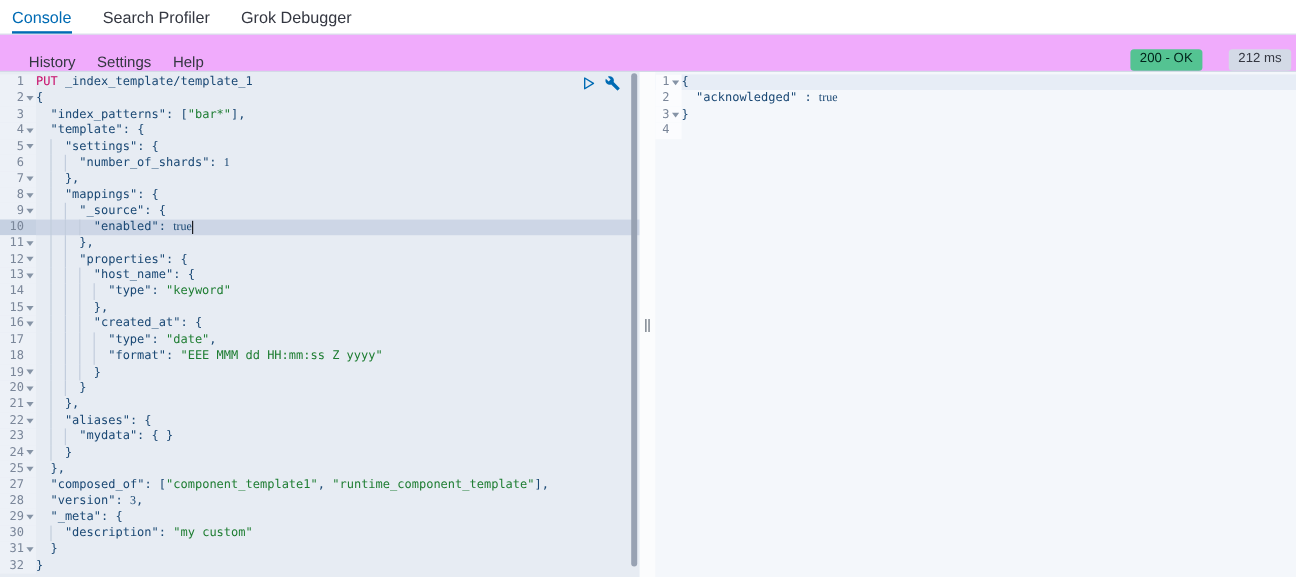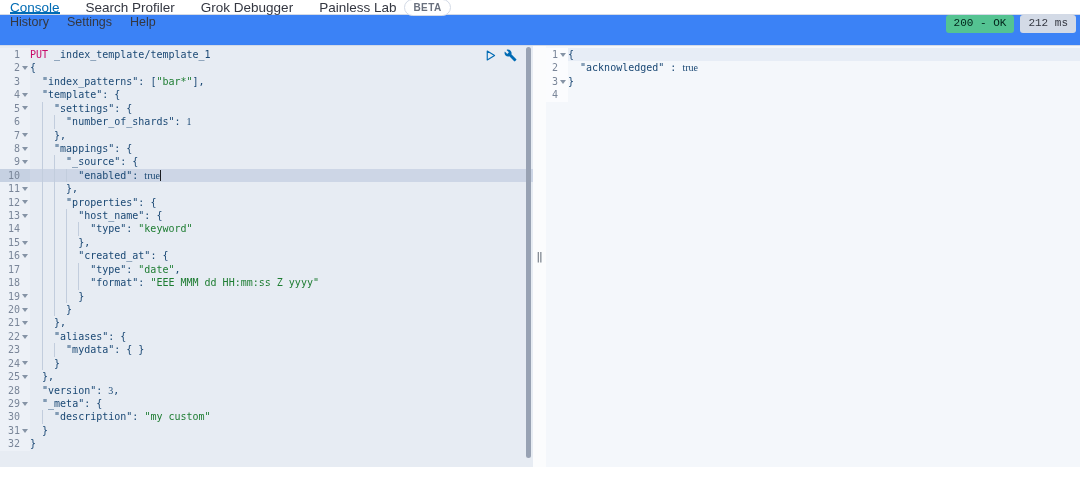--- a/index.html
+++ b/index.html
@@ -1,33 +1,33 @@
 <!DOCTYPE html>
 <html><head>
 <meta charset="utf-8">
 <style>
   * { margin:0; padding:0; box-sizing:border-box; }
   html,body { width:1080px; height:481px; overflow:hidden; background:#fff;
               font-family:"Liberation Sans", sans-serif; color:#343741; }
 
   
-  .tabbar { height:15px; display:flex; align-items:stretch; padding-left:10px;
+  .tabbar { height:29px; display:flex; align-items:stretch; padding-left:10px;
             border-bottom:1px solid #d3dae6; background:#fff; }
   .tab { display:flex; align-items:center; margin-right:26px; font-size:13.5px;
          color:#343741; cursor:pointer; border-bottom:2px solid transparent; padding-top:2px; }
   .tab.active { color:#006bb4; border-bottom-color:#006bb4; }
   .beta-pill { margin-left:8px; border:1px solid #d3dae6; border-radius:12px;
                font-size:10px; font-weight:bold; letter-spacing:.4px; color:#69707d;
                padding:2px 8px; line-height:11px; background:#fff; }
 
   
-  .menubar { height:31px; display:flex; align-items:flex-start; padding:0 4px 0 10px;
-             border-bottom:1px solid #d3dae6; background:#3b82f6; }
+  .menubar { height:31px; display:flex; align-items:flex-end; padding:0 4px 0 24px;
+             border-bottom:1px solid #d3dae6; background:#f0abfc; }
   .menu-item { font-size:12.5px; color:#343741; margin-right:18px; cursor:pointer; }
-  .badges { margin-left:auto; display:flex; gap:6px;font-family:Liberation Mono, monospace; }
+  .badges { margin-left:auto; display:flex; gap:22px; }
   .badge { font-size:11px; line-height:17px; height:18px; padding:0 8px; border-radius:3px; }
   .badge.ok { background:#54c392; color:#00231a; }
   .badge.time { background:#d3dae6; color:#343741; }
 
   
   .main { display:flex; height:421px; width:1080px; }
   .pane { position:relative; overflow:hidden; }
   .editor-pane { width:533px; background:#e7ecf3; }
   .resizer { width:13px; background:#fbfcfd; display:flex; align-items:center;
              justify-content:center; cursor:col-resize; }
@@ -75,24 +75,20 @@
 <div class="tabbar">
   <div class="tab active">
     <span>Console</span>
   </div>
   <div class="tab">
     <span>Search Profiler</span>
   </div>
   <div class="tab">
     <span>Grok Debugger</span>
   </div>
-  <div class="tab">
-    <span>Painless Lab</span>
-    <span class="beta-pill">BETA</span>
-  </div>
 </div>
 
 <div class="menubar">
   <span class="menu-item">History</span>
   <span class="menu-item">Settings</span>
   <span class="menu-item">Help</span>
   <div class="badges">
     <span class="badge ok">200 - OK</span>
     <span class="badge time">212 ms</span>
   </div>
@@ -120,20 +116,21 @@
         <div class="cl"><span class="gut"><span class="ln">16</span><span class="fwslot"><span class="fw"></span></span></span><span class="code"><span class="sp"></span><span class="ig"></span><span class="ig"></span><span class="ig"></span><span class="tk-k">"created_at"</span><span class="tk-p">: {</span></span></div>
         <div class="cl"><span class="gut"><span class="ln">17</span><span class="fwslot"></span></span><span class="code"><span class="sp"></span><span class="ig"></span><span class="ig"></span><span class="ig"></span><span class="ig"></span><span class="tk-k">"type"</span><span class="tk-p">: </span><span class="tk-s">"date"</span><span class="tk-p">,</span></span></div>
         <div class="cl"><span class="gut"><span class="ln">18</span><span class="fwslot"></span></span><span class="code"><span class="sp"></span><span class="ig"></span><span class="ig"></span><span class="ig"></span><span class="ig"></span><span class="tk-k">"format"</span><span class="tk-p">: </span><span class="tk-s">"EEE MMM dd HH:mm:ss Z yyyy"</span></span></div>
         <div class="cl"><span class="gut"><span class="ln">19</span><span class="fwslot"><span class="fw"></span></span></span><span class="code"><span class="sp"></span><span class="ig"></span><span class="ig"></span><span class="ig"></span><span class="tk-p">}</span></span></div>
         <div class="cl"><span class="gut"><span class="ln">20</span><span class="fwslot"><span class="fw"></span></span></span><span class="code"><span class="sp"></span><span class="ig"></span><span class="ig"></span><span class="tk-p">}</span></span></div>
         <div class="cl"><span class="gut"><span class="ln">21</span><span class="fwslot"><span class="fw"></span></span></span><span class="code"><span class="sp"></span><span class="ig"></span><span class="tk-p">},</span></span></div>
         <div class="cl"><span class="gut"><span class="ln">22</span><span class="fwslot"><span class="fw"></span></span></span><span class="code"><span class="sp"></span><span class="ig"></span><span class="tk-k">"aliases"</span><span class="tk-p">: {</span></span></div>
         <div class="cl"><span class="gut"><span class="ln">23</span><span class="fwslot"></span></span><span class="code"><span class="sp"></span><span class="ig"></span><span class="ig"></span><span class="tk-k">"mydata"</span><span class="tk-p">: { }</span></span></div>
         <div class="cl"><span class="gut"><span class="ln">24</span><span class="fwslot"><span class="fw"></span></span></span><span class="code"><span class="sp"></span><span class="ig"></span><span class="tk-p">}</span></span></div>
         <div class="cl"><span class="gut"><span class="ln">25</span><span class="fwslot"><span class="fw"></span></span></span><span class="code"><span class="sp"></span><span class="tk-p">},</span></span></div>
+        <div class="cl"><span class="gut"><span class="ln">27</span><span class="fwslot"></span></span><span class="code"><span class="sp"></span><span class="tk-k">"composed_of"</span><span class="tk-p">: [</span><span class="tk-s">"component_template1"</span><span class="tk-p">, </span><span class="tk-s">"runtime_component_template"</span><span class="tk-p">],</span></span></div>
         <div class="cl"><span class="gut"><span class="ln">28</span><span class="fwslot"></span></span><span class="code"><span class="sp"></span><span class="tk-k">"version"</span><span class="tk-p">: </span><span class="tk-n">3</span><span class="tk-p">,</span></span></div>
         <div class="cl"><span class="gut"><span class="ln">29</span><span class="fwslot"><span class="fw"></span></span></span><span class="code"><span class="sp"></span><span class="tk-k">"_meta"</span><span class="tk-p">: {</span></span></div>
         <div class="cl"><span class="gut"><span class="ln">30</span><span class="fwslot"></span></span><span class="code"><span class="sp"></span><span class="ig"></span><span class="tk-k">"description"</span><span class="tk-p">: </span><span class="tk-s">"my custom"</span></span></div>
         <div class="cl"><span class="gut"><span class="ln">31</span><span class="fwslot"><span class="fw"></span></span></span><span class="code"><span class="sp"></span><span class="tk-p">}</span></span></div>
         <div class="cl"><span class="gut"><span class="ln">32</span><span class="fwslot"></span></span><span class="code"><span class="tk-p">}</span></span></div>
       </div>
     <div class="editor-actions">
       <span title="">
         <svg width="13" height="13" viewBox="0 0 16 16">
             <path d="M4 2.5v11l9-5.5z" fill="none" stroke="#006bb4" stroke-width="1.4" stroke-linejoin="round"></path>

